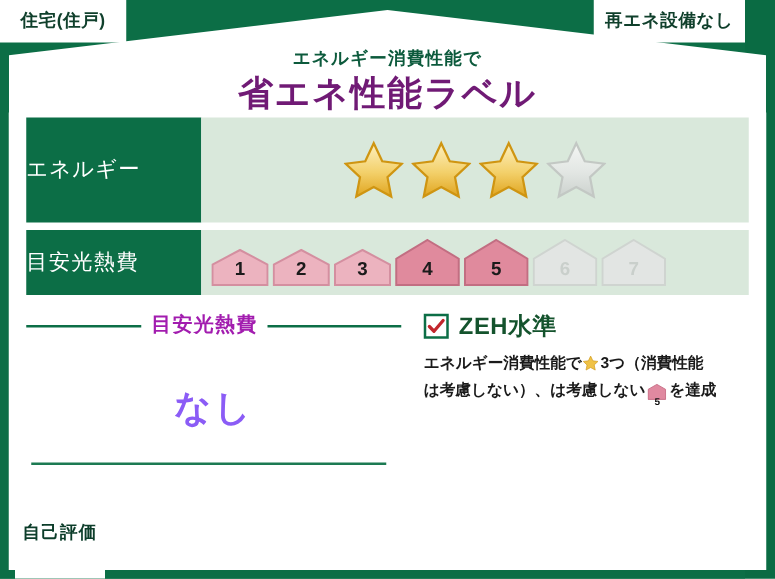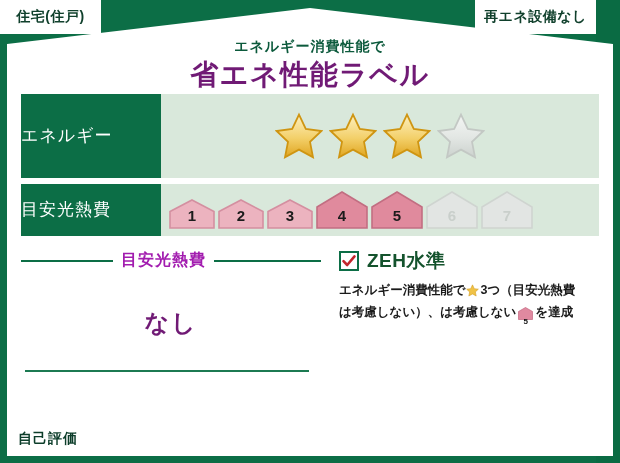--- a/index.html
+++ b/index.html
@@ -102,21 +102,21 @@
   .cost-head{
     display:flex;align-items:center;gap:8px;
     margin-top:8px;
   }
   .cost-head .hr{flex:1;height:2px;background:#0c6e46;}
   .cost-head .hr.short{max-width:92px;}
   .cost-title{
     color:#a21caf;font-weight:bold;font-size:16px;white-space:nowrap;letter-spacing:1px;
   }
   .cost-value{
-    text-align:center;color:#701a75;font-weight:bold;font-size:24px;
+    text-align:center;color:#8b5cf6;font-weight:bold;font-size:29px;
     margin-top:36px;letter-spacing:2px;
   }
   .cost-underline{
     position:absolute;left:4px;right:12px;bottom:40px;height:2px;background:#1c7a52;
   }
 
   .zeh-head{display:flex;align-items:center;gap:8px;margin-top:6px;}
   .check-box{
     width:20px;height:20px;border:2px solid #0c6e46;background:#fff;
     display:flex;align-items:center;justify-content:center;box-sizing:border-box;
@@ -130,21 +130,21 @@
   .inline-star{vertical-align:-3px;margin:0 1px;}
   .inline-house{vertical-align:-4px;margin:0 2px;position:relative;display:inline-block;}
   .inline-house span{
     position:absolute;left:0;right:0;bottom:1px;text-align:center;
     font-size:8px;font-weight:bold;color:#111;line-height:1;
   }
 
   
   .footer{
     position:absolute;left:0;right:0;bottom:0;height:48px;
-    display:flex;align-items:center;
+    display:flex;
     padding:0 12px;box-sizing:border-box;
     color:#fff;
   }
   .self-badge{
     background:#fff;color:#0c3d2a;font-weight:bold;font-size:14px;
     padding:2px 6px;letter-spacing:1px;white-space:nowrap;
   }
   .addr{font-size:12.5px;font-weight:bold;margin-left:6px;white-space:nowrap;}
   .foot-right{margin-left:auto;text-align:right;}
   .eval-date{font-size:13.5px;font-weight:bold;white-space:nowrap;}
@@ -288,21 +288,21 @@
               <svg width="16" height="16" viewBox="0 0 16 16">
                 <path d="M2.5 8.2 L6.2 12 L13.5 3.4" fill="none" stroke="#c2272d" stroke-width="2.6" stroke-linecap="round" stroke-linejoin="round"></path>
               </svg>
             </div>
             <div class="zeh-title">ZEH水準</div>
           </div>
 
           <div class="zeh-desc">
             <span>エネルギー消費性能で</span><span class="inline-star"><svg width="13" height="13" viewBox="0 0 24 24">
                   <polygon points="12,1.6 15.3,8.6 22.8,9.5 17.3,14.7 18.8,22.2 12,18.5 5.2,22.2 6.7,14.7 1.2,9.5 8.7,8.6" fill="#f0c246" stroke="#d09a1e" stroke-width="1"></polygon>
-                </svg></span><span>3つ（目安光熱費</span><br>
+                </svg></span><span>3つ（消費性能</span><br>
             <span>は考慮しない）、は考慮しない</span><span class="inline-house"><svg width="15" height="13" viewBox="0 0 30 26">
                   <polygon points="15,1 29,9 29,25 1,25 1,9" fill="#e089a0" stroke="#c4667f" stroke-width="1.4"></polygon>
                 </svg><span>5</span></span><span>を達成</span>
           </div>
         </div>
       </div>
 
     </div>
   </div>
 

